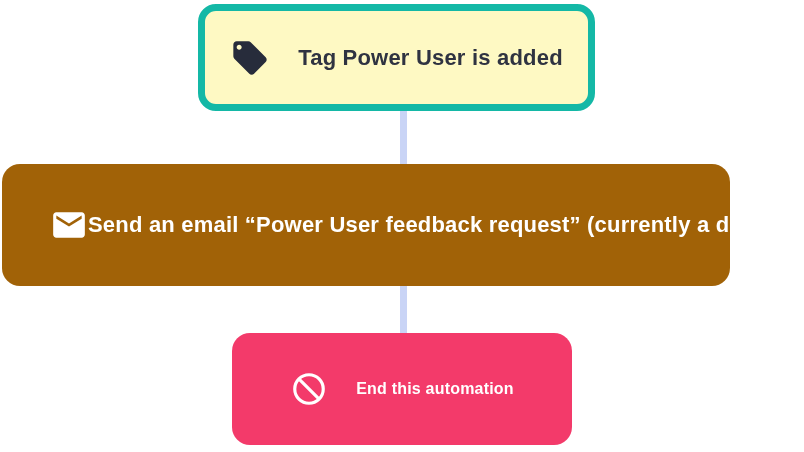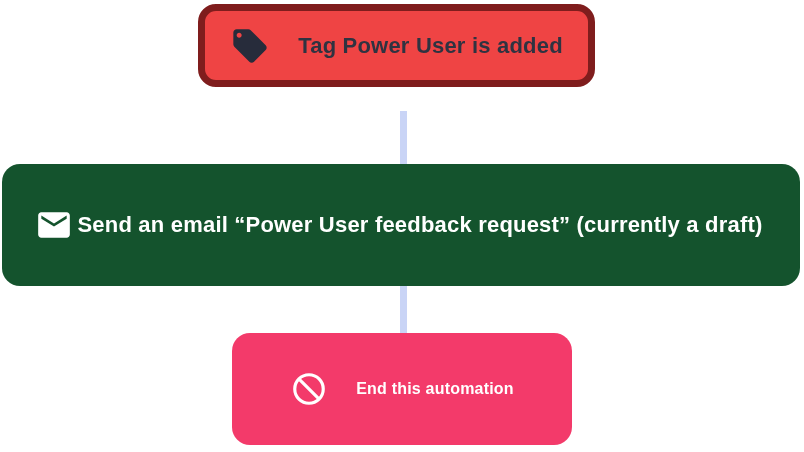--- a/index.html
+++ b/index.html
@@ -20,23 +20,23 @@
     box-sizing: border-box;
     display: flex;
     align-items: center;
     border-radius: 18px;
     cursor: pointer;
   }
   .node-trigger {
     left: 198px;
     top: 4px;
     width: 397px;
-    height: 83px;
-    background: #ef4444;
-    border: 7px solid #7f1d1d;
+    height: 107px;
+    background: #fef9c3;
+    border: 7px solid #14b8a6;
     justify-content: center;
     gap: 28px;
   }
   .trigger-label {
     color: #2f3341;
     font-size: 22px;
     font-weight: 700;
     letter-spacing: 0.2px;
     white-space: nowrap;
   }
@@ -51,24 +51,24 @@
     height: 53px;
   }
   .connector-2 {
     left: 400px;
     top: 286px;
     height: 47px;
   }
   .node-email {
     left: 2px;
     top: 164px;
-    width: 798px;
+    width: 728px;
     height: 122px;
-    background: #14532d;
-    padding: 0 33px;
+    background: #a16207;
+    padding: 0 48px;
   }
   .email-label {
     flex: 1;
     text-align: center;
     color: #ffffff;
     font-size: 22px;
     font-weight: 700;
     letter-spacing: 0.2px;
     white-space: nowrap;
   }

